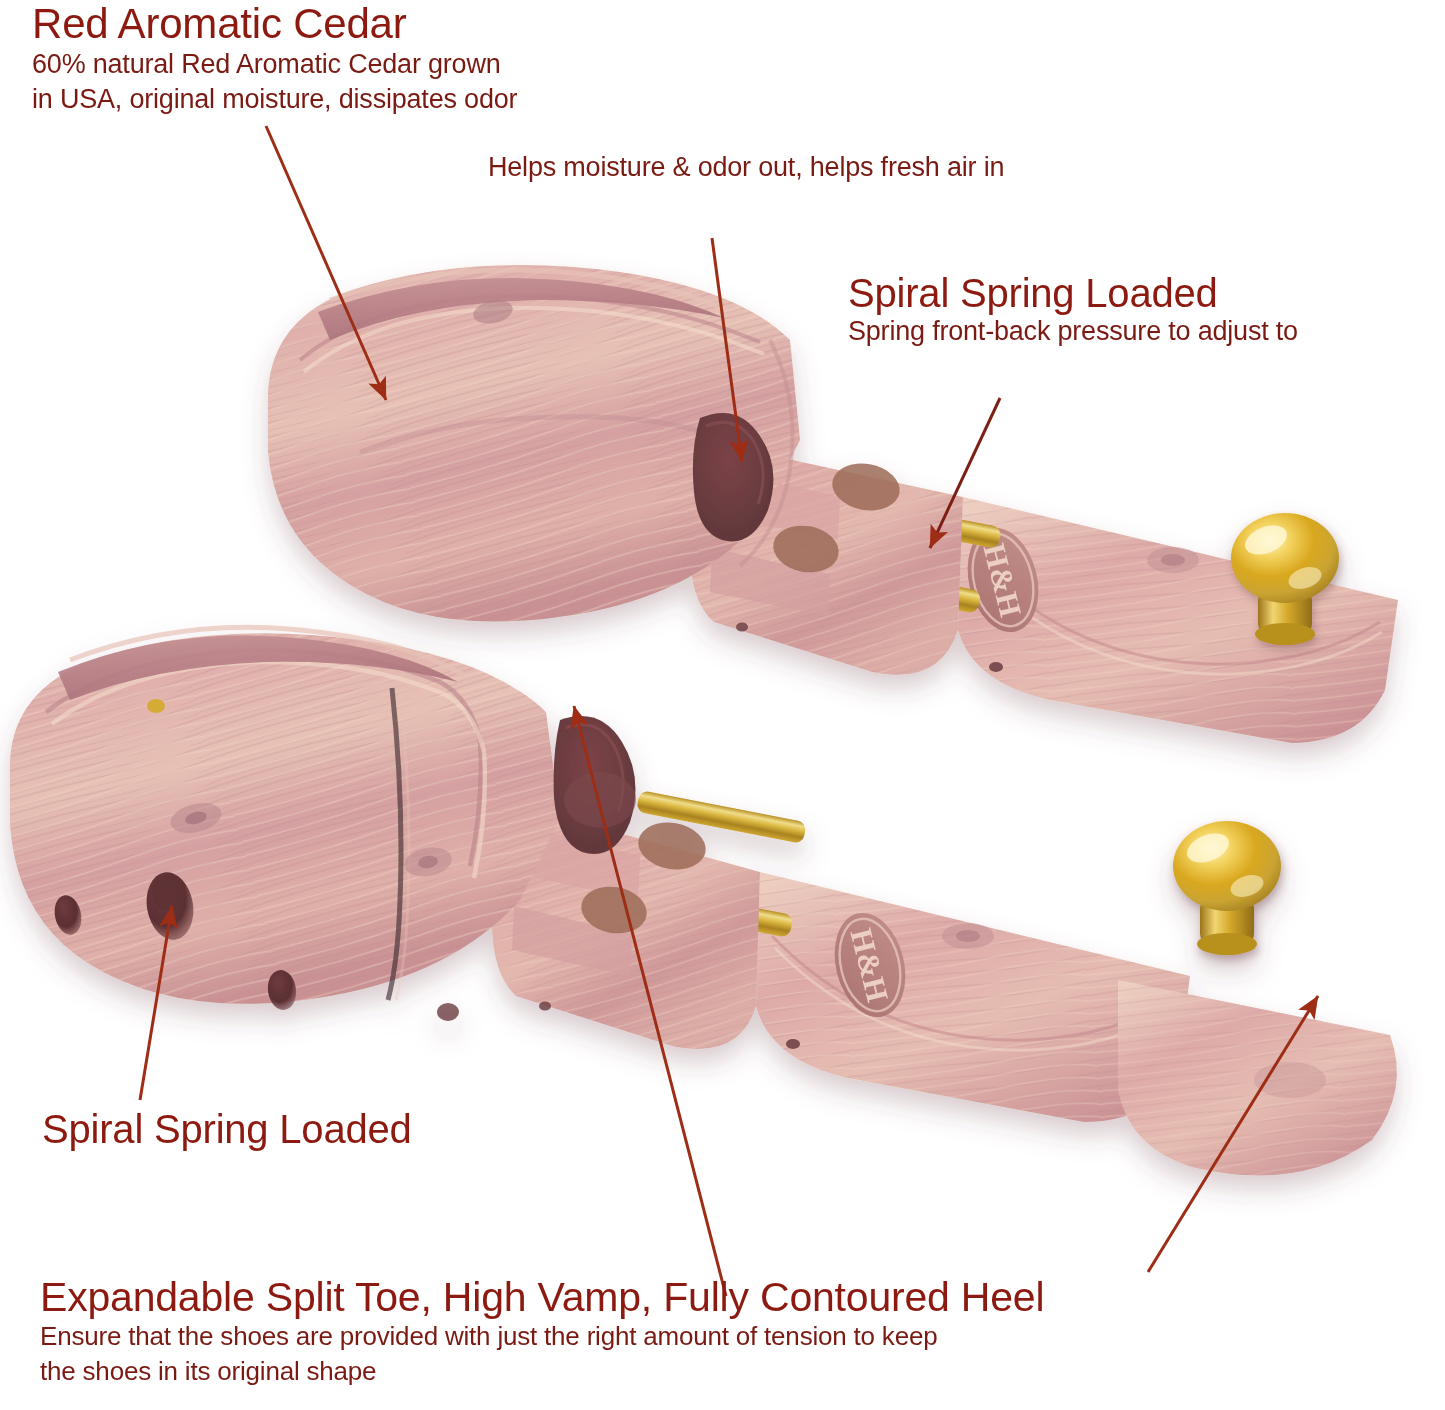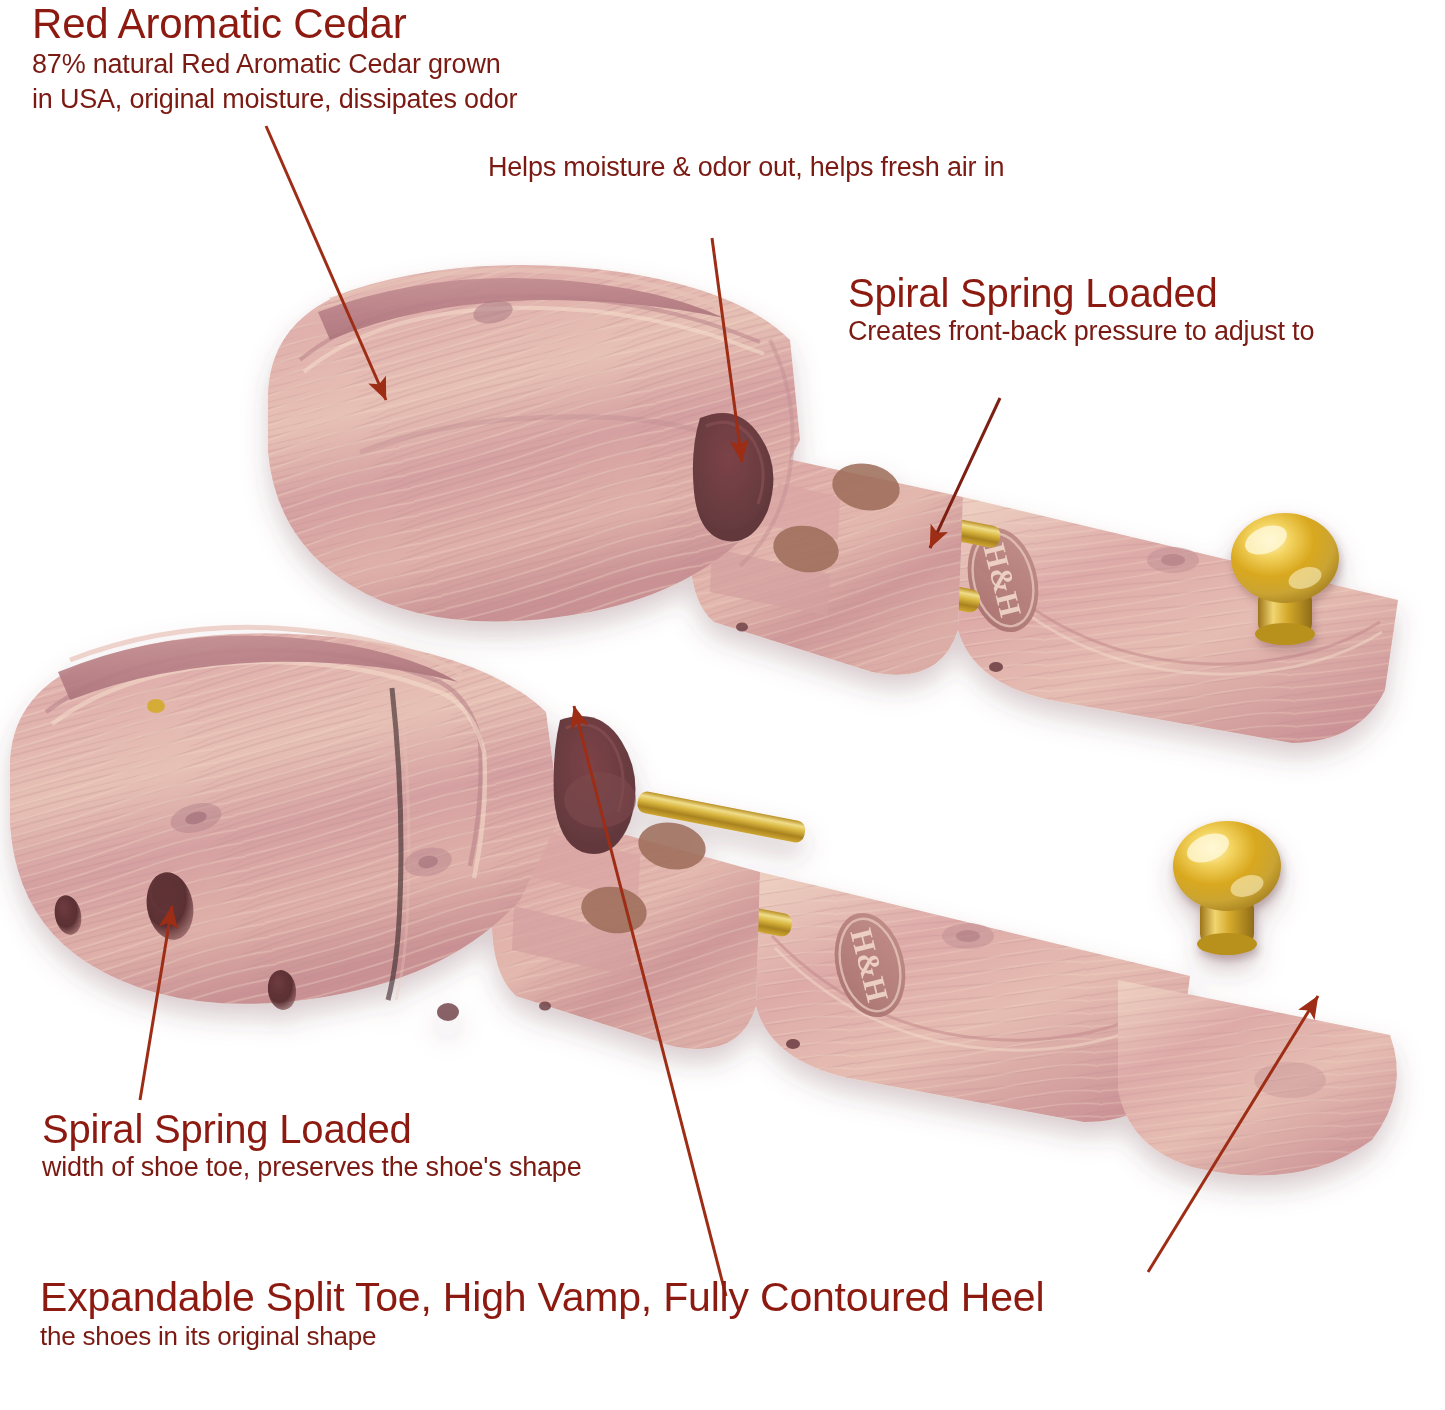--- a/index.html
+++ b/index.html
@@ -312,36 +312,36 @@
     <line x1="266" y1="126" x2="386" y2="400" stroke="#9e2d16" stroke-width="3" marker-end="url(#ah)"></line>
     <line x1="712" y1="238" x2="742" y2="462" stroke="#9e2d16" stroke-width="3" marker-end="url(#ah)"></line>
     <line x1="1000" y1="398" x2="930" y2="548" stroke="#7d1f12" stroke-width="3" marker-end="url(#ah)"></line>
     <line x1="140" y1="1100" x2="172" y2="906" stroke="#9e2d16" stroke-width="3" marker-end="url(#ah)"></line>
     <line x1="726" y1="1296" x2="574" y2="706" stroke="#9e2d16" stroke-width="3" marker-end="url(#ah)"></line>
     <line x1="1148" y1="1272" x2="1318" y2="996" stroke="#9e2d16" stroke-width="3" marker-end="url(#ah)"></line>
   </svg>
 
   <div class="callout" id="c-cedar">
     <div class="ttl">Red Aromatic Cedar</div>
-    <div class="sub">87% natural Red Aromatic Cedar grown</div>
+    <div class="sub">60% natural Red Aromatic Cedar grown</div>
     <div class="sub">in USA, original moisture, dissipates odor</div>
   </div>
 
   <div class="callout" id="c-vent">
     <div class="sub">Helps moisture &amp; odor out, helps fresh air in</div>
   </div>
 
   <div class="callout" id="c-spring1">
     <div class="ttl">Spiral Spring Loaded</div>
-    <div class="sub">Creates front-back pressure to adjust to</div>
+    <div class="sub">Spring front-back pressure to adjust to</div>
   </div>
 
   <div class="callout" id="c-spring2">
     <div class="ttl">Spiral Spring Loaded</div>
-    <div class="sub">width of shoe toe, preserves the shoe's shape</div>
   </div>
 
   <div class="callout" id="c-split">
     <div class="ttl">Expandable Split Toe, High Vamp, Fully Contoured Heel</div>
+    <div class="sub">Ensure that the shoes are provided with just the right amount of tension to keep</div>
     <div class="sub">the shoes in its original shape</div>
   </div>
 
 </div>
 
 </body></html>

